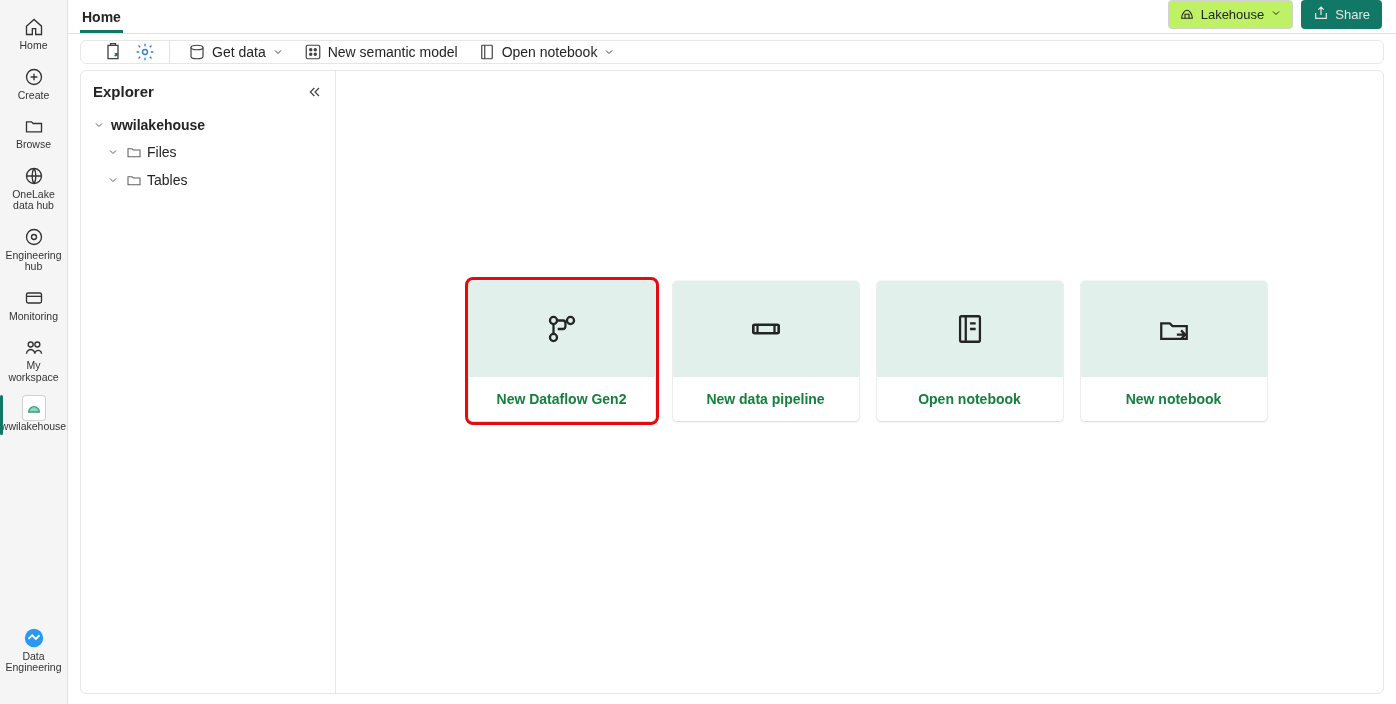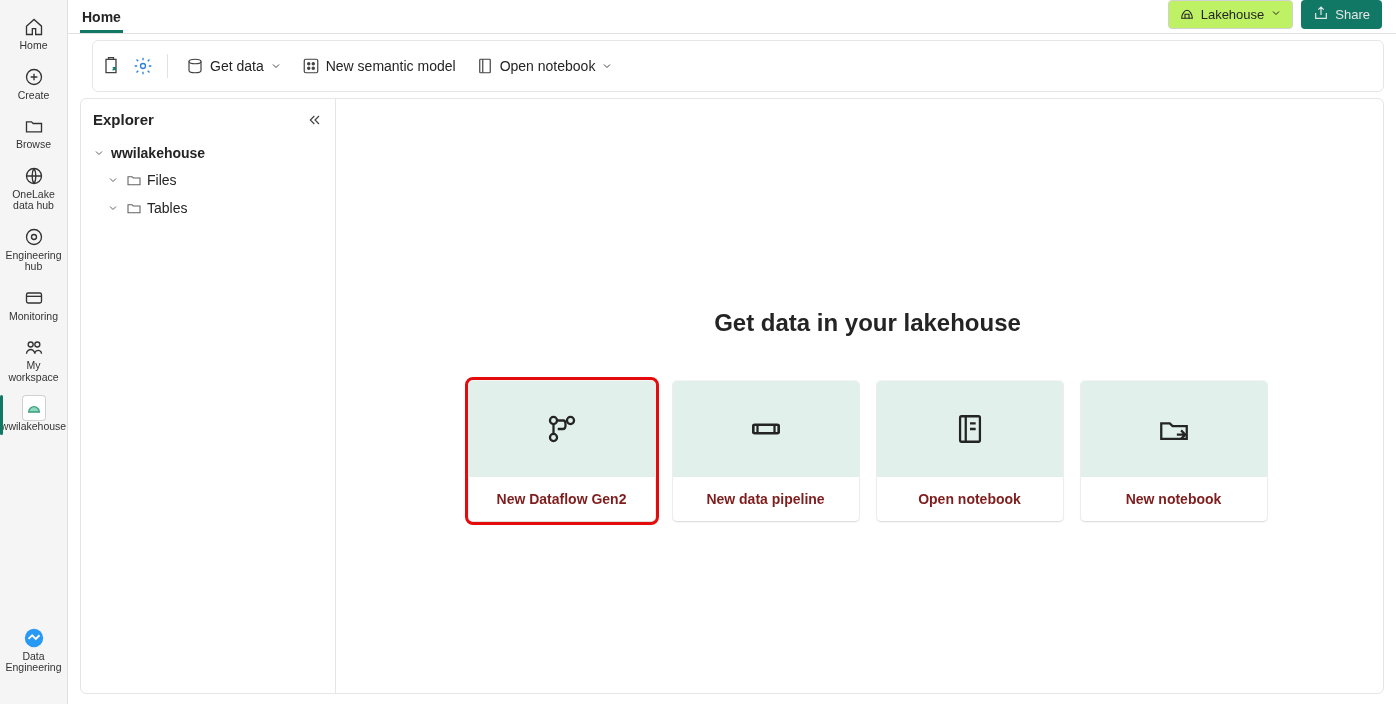--- a/index.html
+++ b/index.html
@@ -21,21 +21,21 @@
   
   
   .header-row { height: 34px; display: flex; align-items: flex-end; padding: 0 14px 0 12px; border-bottom: 1px solid #e1e1e1; }
   .page-tab { font-weight: 600; font-size: 14px; color: #242424; padding: 4px 2px 5px 2px; border-bottom: 3px solid #117865; }
   .header-spacer { flex: 1; }
   .lakehouse-pill { display: flex; align-items: center; gap: 6px; border: 1px solid #d1d1d1; background: #bef264; padding: 4px 10px; border-radius: 4px; cursor: pointer; font-size: 13px; margin-bottom: 4px; }
   .share-btn { display: flex; align-items: center; gap: 6px; background: #117865; color: #e5e5e5; border-radius: 4px; padding: 5px 12px; margin-left: 8px; font-size: 13px; cursor: pointer; margin-bottom: 4px; }
   
   
   .toolbar-outer { padding: 6px 12px; }
-  .toolbar { display: flex; align-items: center; border: 1px solid #e6e6e6; border-radius: 6px; height: 52px; padding: 0 4px; gap: 4px; background: #fff; margin-left: 12px; }
+  .toolbar { display: flex; align-items: center; border: 1px solid #e6e6e6; border-radius: 6px; height: 24px; padding: 0 18px; gap: 4px; background: #fff; }
   .tb-icon-btn { width: 28px; height: 28px; display: flex; align-items: center; justify-content: center; cursor: pointer; border-radius: 4px; color: #424242; }
   .tb-divider { width: 1px; height: 24px; background: #e1e1e1; margin: 0 6px; }
   .tb-btn { display: flex; align-items: center; gap: 6px; padding: 4px 8px; cursor: pointer; border-radius: 4px; font-size: 14px; color: #242424; }
   .tb-btn svg { color: #424242; }
   
   
   .body-area { flex: 1; display: flex; padding: 0 12px 10px 12px; }
   .body-frame { flex: 1; display: flex; border: 1px solid #e6e6e6; border-radius: 6px; overflow: hidden; gap: 16px; }
   
   
@@ -51,21 +51,21 @@
   .folder-icon { width: 18px; height: 18px; display: flex; align-items: center; justify-content: center; color: #616161; }
   .indent-1 { padding-left: 18px; }
   
   
   .content { flex: 1; display: flex; flex-direction: column; align-items: center; justify-content: flex-start; padding-top: 210px; }
   .content-heading { font-size: 24px; font-weight: 600; color: #242424; margin-bottom: 44px; }
   .cards-row { display: flex; gap: 18px; }
   .card { width: 186px; border-radius: 4px; box-shadow: 0 1px 2px rgba(0,0,0,0.12), 0 0 0 1px rgba(0,0,0,0.04); cursor: pointer; overflow: hidden; background: #fff; }
   .card-top { height: 96px; background: #e1f0ea; display: flex; align-items: center; justify-content: center; }
   .card-top svg { color: #242424; }
-  .card-label { padding: 14px 6px; text-align: center; font-weight: 600; font-size: 14px; color: #7f1d1d; }
+  .card-label { padding: 14px 6px; text-align: center; font-weight: 600; font-size: 14px; color: #15803d; }
   .card.highlighted { outline: 3px solid #e30b0b; outline-offset: 1px; }
 </style>
 </head>
 <body>
 
 <div class="left-rail">
   <div class="rail-item">
     <span class="rail-icon">
       <svg width="20" height="20" viewBox="0 0 24 24" fill="none" stroke="currentColor" stroke-width="1.6">
           <path d="M3 11 L12 3 L21 11 V21 H14 V14 H10 V21 H3 Z"></path>
@@ -270,21 +270,20 @@
               <svg width="16" height="16" viewBox="0 0 24 24" fill="none" stroke="currentColor" stroke-width="1.6">
                   <path d="M3 7 H9 L11 9 H21 V19 H3 Z"></path>
                 </svg>
             </span>
             <span class="tree-label">Tables</span>
           </div>
         </div>
       </div>
 
       <div class="content">
-        <div class="content-heading">Get data in your lakehouse</div>
         <div class="cards-row">
 
           <div class="card highlighted">
             <div class="card-top">
               <svg width="34" height="34" viewBox="0 0 24 24" fill="none" stroke="currentColor" stroke-width="1.6">
                 <circle cx="6" cy="6" r="2.5"></circle>
                   <circle cx="6" cy="18" r="2.5"></circle>
                   <circle cx="18" cy="6" r="2.5"></circle>
                 <path d="M6 8.5 V15.5 M8.5 6 H13 C15 6 15 12 13 12 H9"></path>
               </svg>

